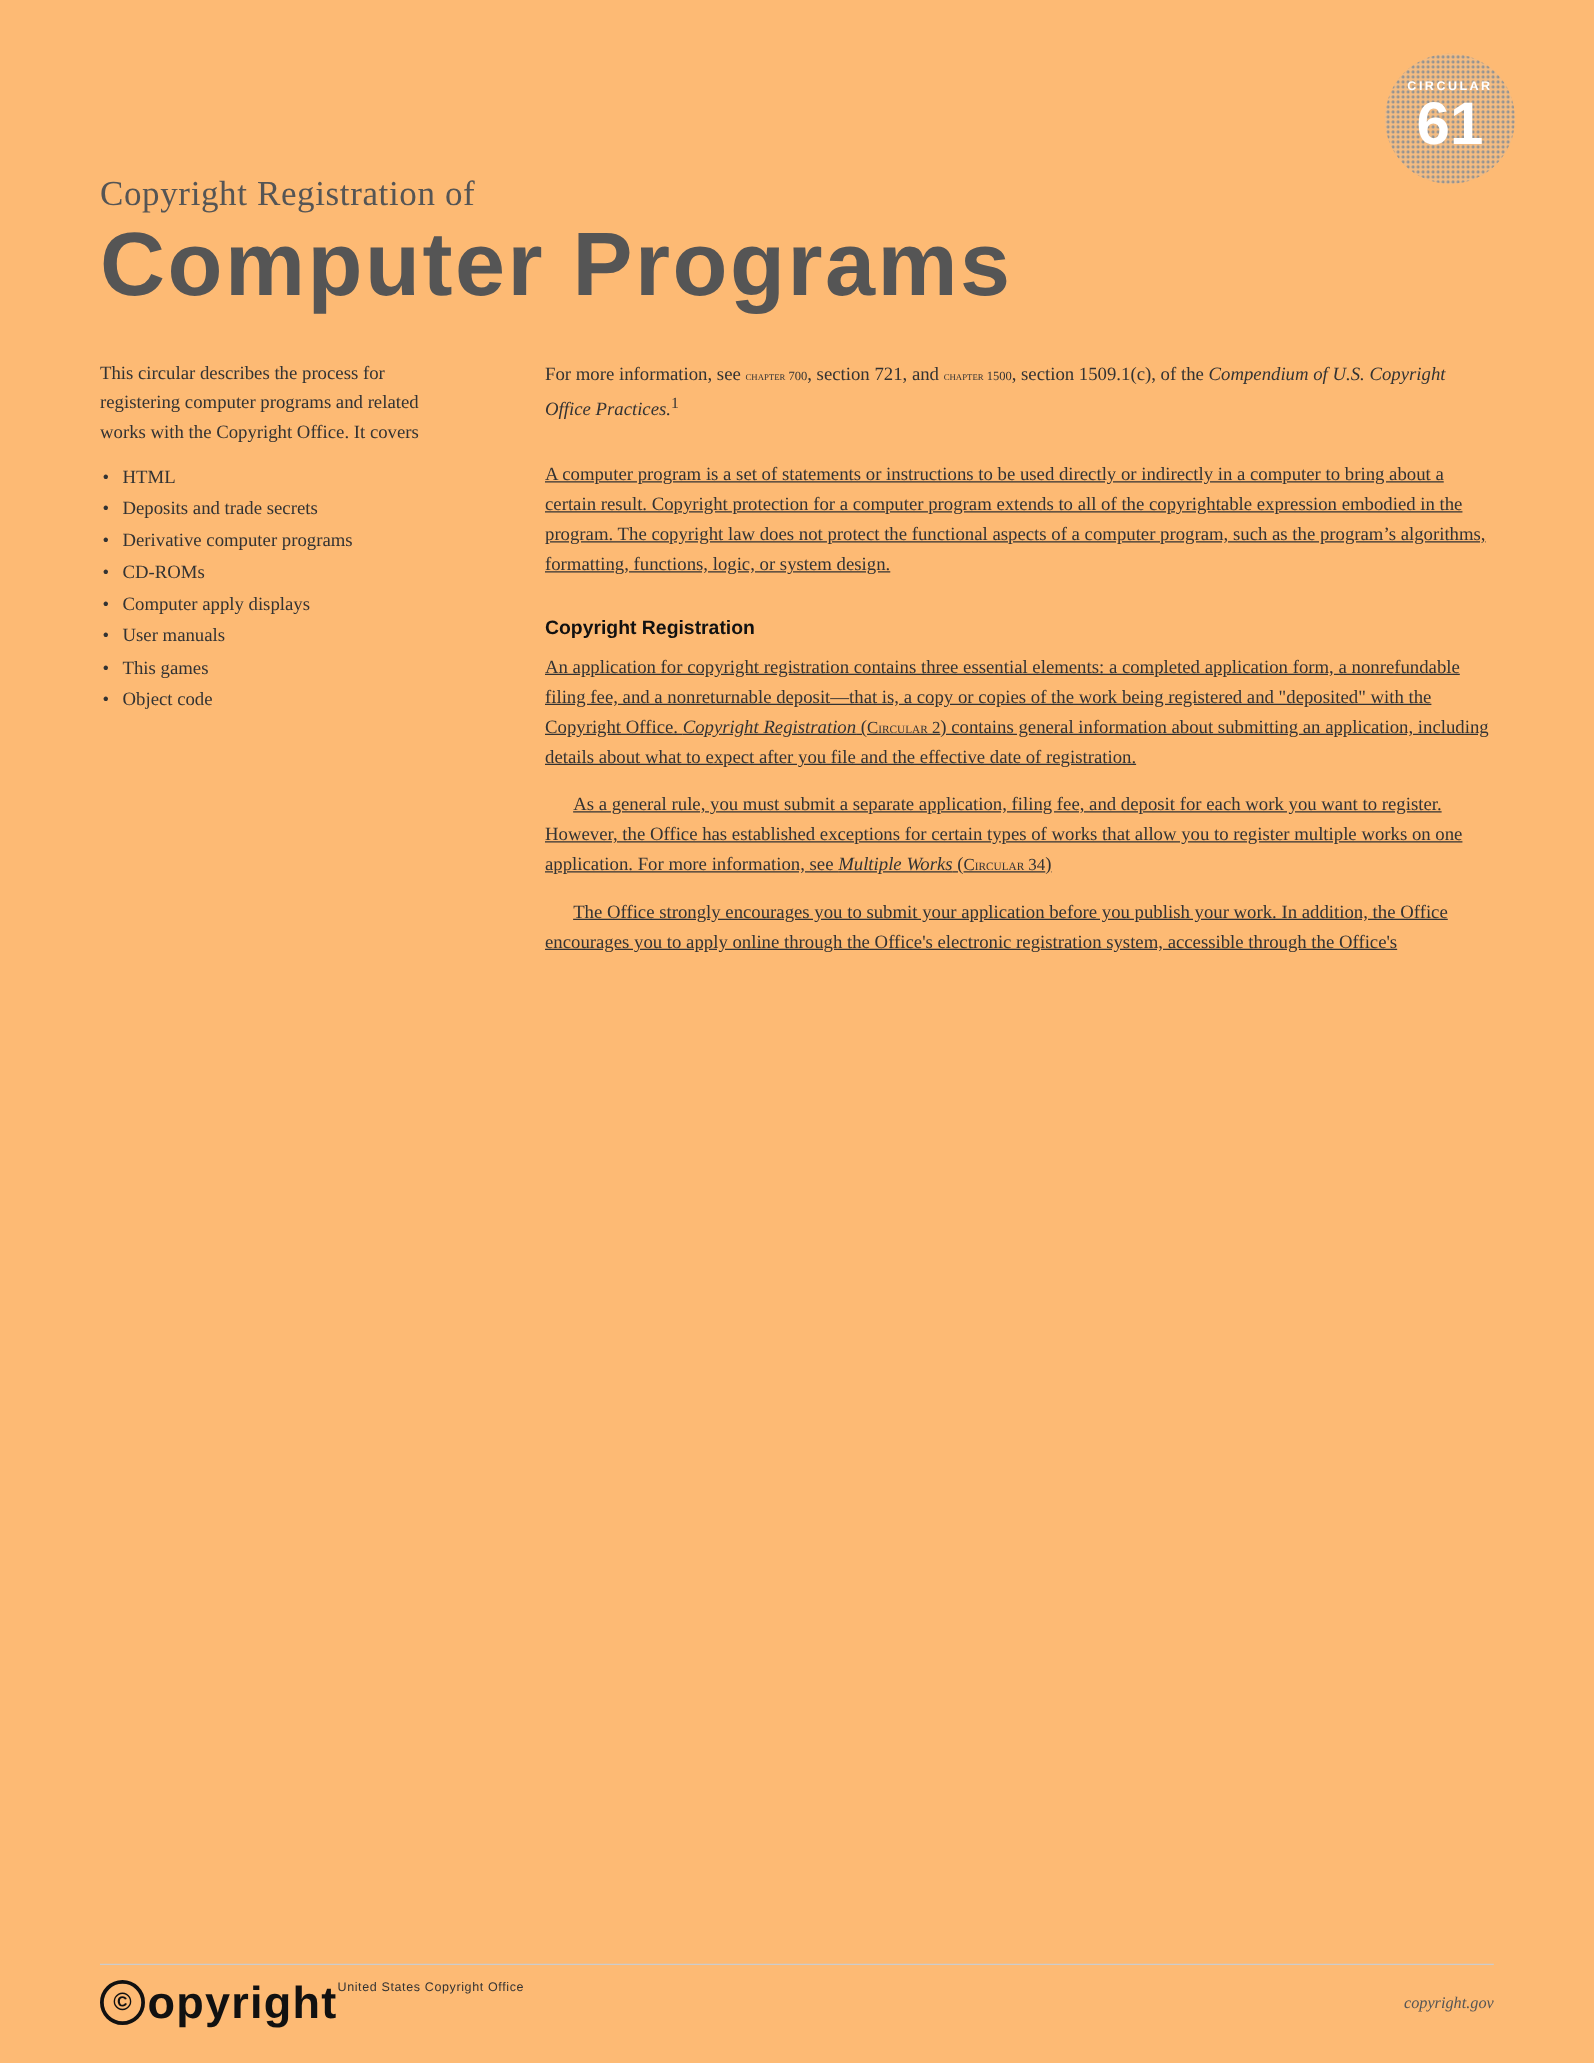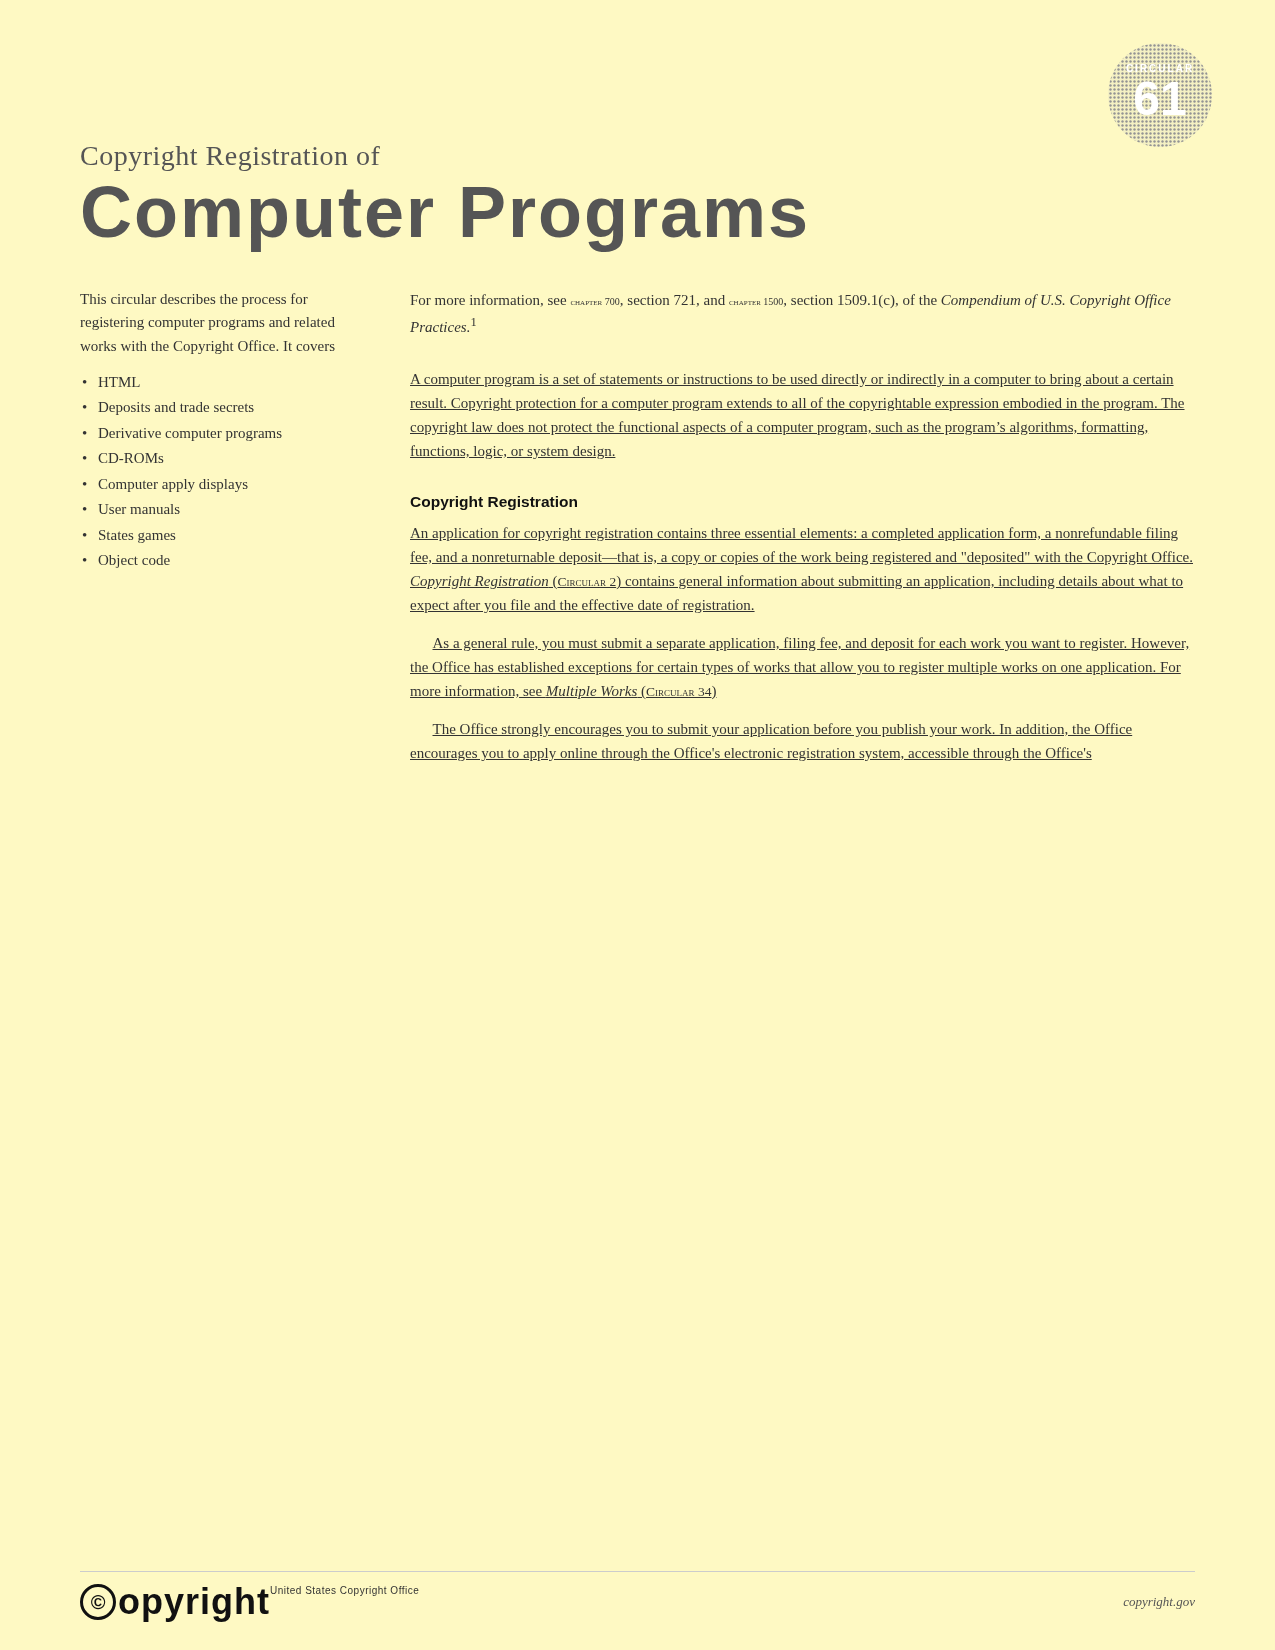--- a/index.html
+++ b/index.html
@@ -14,21 +14,21 @@
       background: #fff;
       font-family: Georgia, 'Times New Roman', serif;
       color: #222;
       position: relative;
       overflow: hidden;
     }
 
     .page {
       width: 1275px;
       height: 1650px;
-      background: #fef9c3;
+      background: #fdba74;
       padding: 60px 80px 60px 80px;
       position: relative;
     }
 
     
     .circular-badge {
       position: absolute;
       top: 40px;
       right: 60px;
       width: 110px;
@@ -61,21 +61,21 @@
       font-weight: 900;
       color: #555;
       letter-spacing: 2px;
       line-height: 1.0;
       text-transform: none;
     }
 
     
     .two-col {
       display: flex;
-      gap: 50px;
+      gap: 76px;
       margin-top: 40px;
     }
 
     .col-left {
       width: 280px;
       flex-shrink: 0;
     }
 
     .col-right {
       flex: 1;
@@ -258,21 +258,21 @@
 
     <div class="col-left">
       <p class="intro-text">This circular describes the process for registering computer programs and related works with the Copyright Office. It covers</p>
       <ul class="bullet-list">
         <li>HTML</li>
         <li>Deposits and trade secrets</li>
         <li>Derivative computer programs</li>
         <li>CD-ROMs</li>
         <li>Computer apply displays</li>
         <li>User manuals</li>
-        <li>States games</li>
+        <li>This games</li>
         <li>Object code</li>
       </ul>
     </div>
 
     <div class="col-right">
       <p class="right-intro">
         For more information, see <span class="small-caps-link">chapter 700</span>, section 721, and
         <span class="small-caps-link">chapter 1500</span>, section 1509.1(c), of the <em>Compendium of U.S.
         Copyright Office Practices.</em><sup>1</sup>
       </p>

